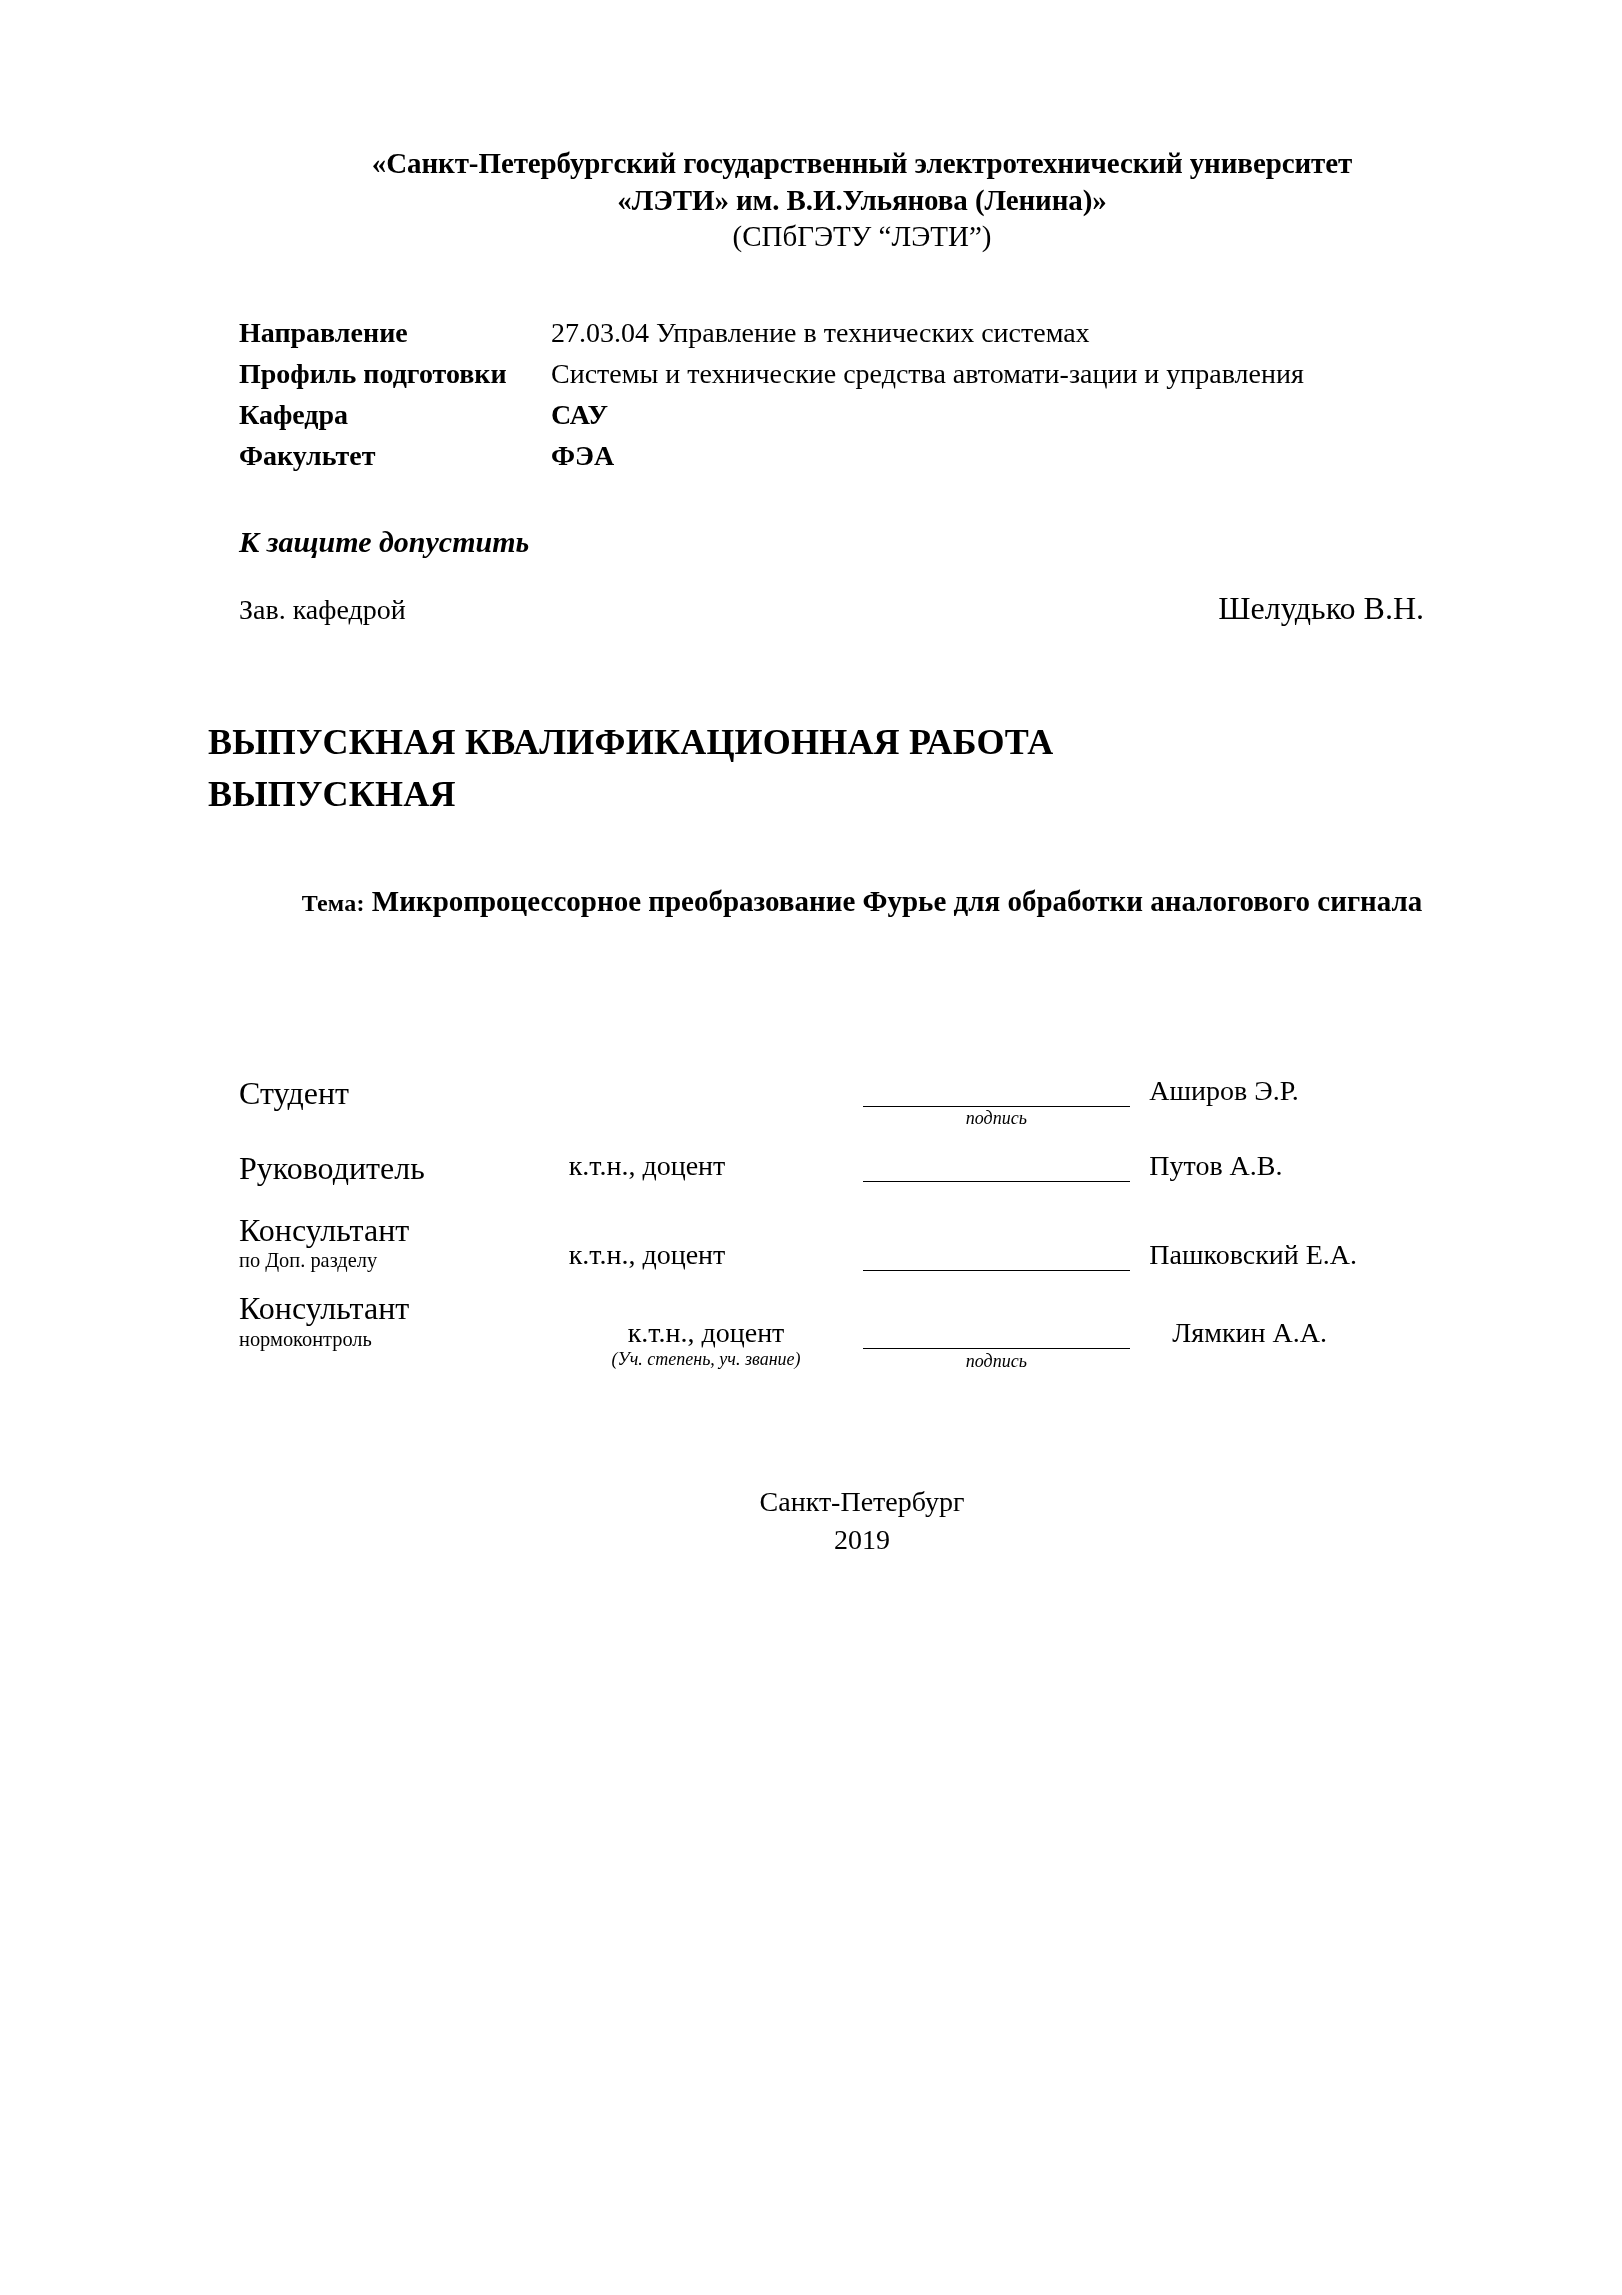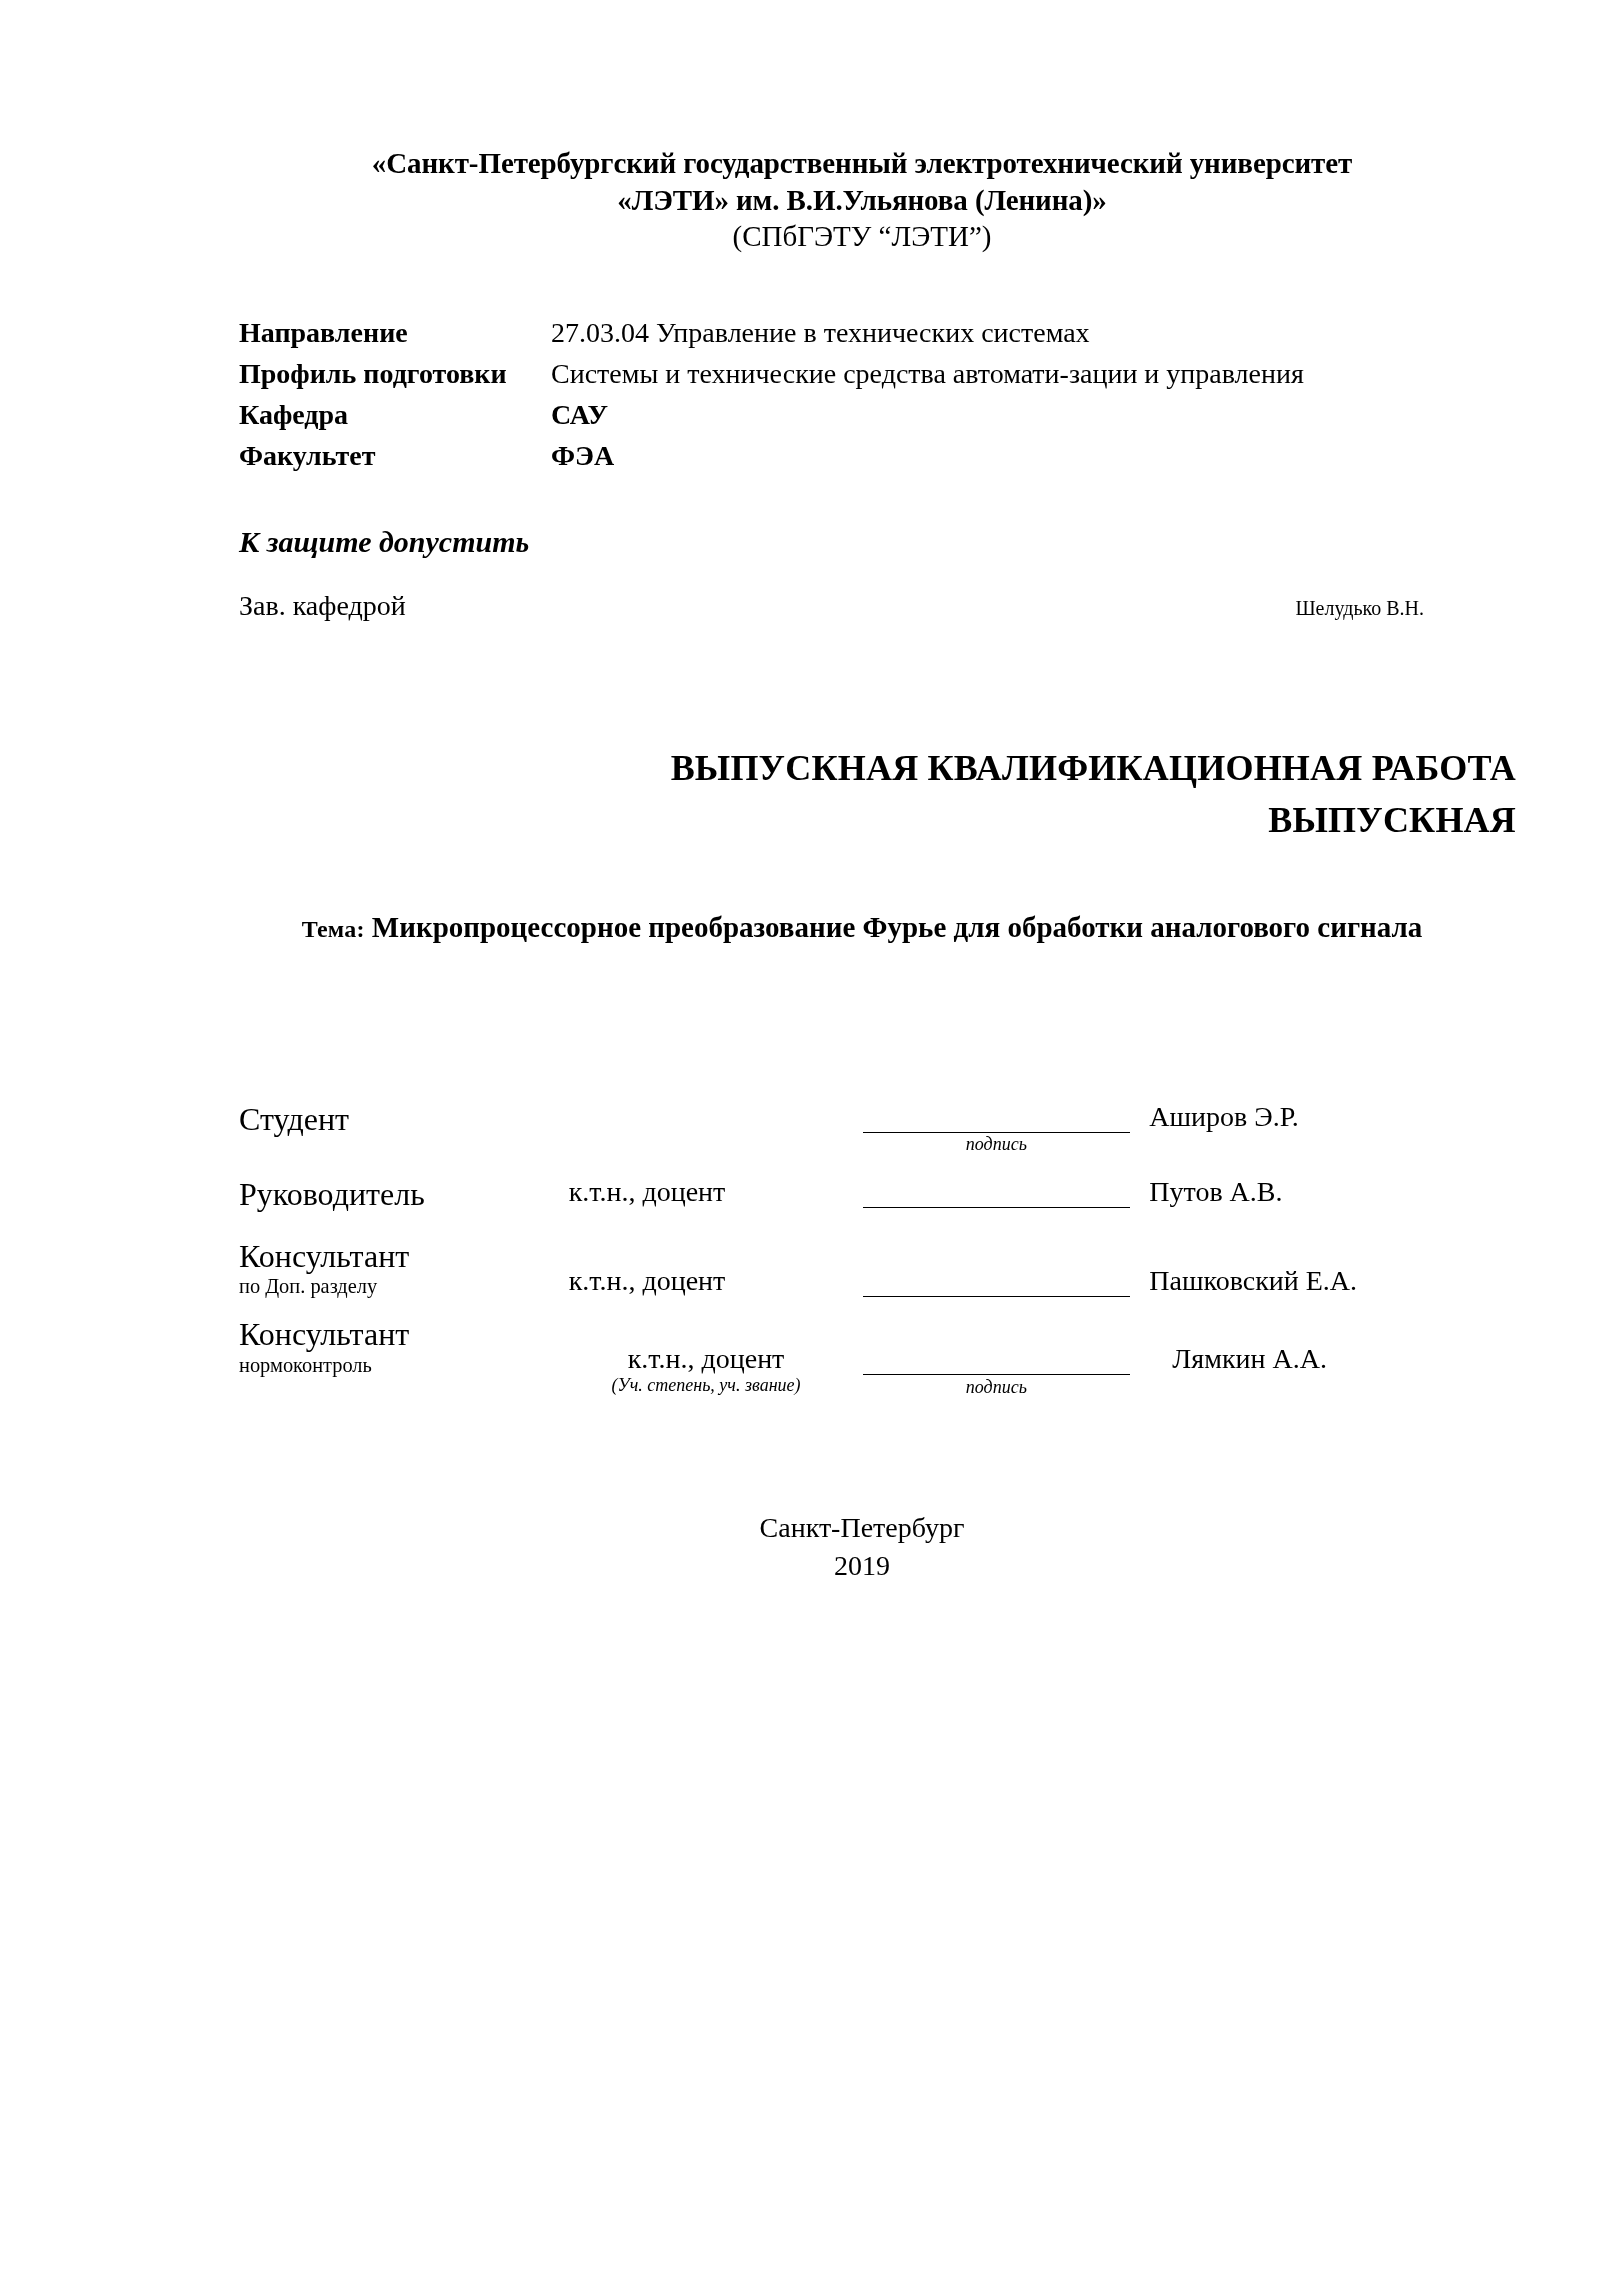--- a/index.html
+++ b/index.html
@@ -78,27 +78,27 @@
     margin-top: 31px;
     display: flex;
     justify-content: space-between;
     align-items: baseline;
     width: 1185px;
   }
   .admit-left {
     font-size: 28px;
   }
   .admit-right {
-    font-size: 20px;
+    font-size: 32px;
   }
 
   
   .main-title {
-    margin-top: 120px;
-    text-align: right;
+    margin-top: 89px;
+    text-align: left;
     margin-left: -31px;
     font-weight: bold;
     font-size: 36px;
     line-height: 1.45;
     letter-spacing: 0.2px;
   }
   .main-title .l2 {
     display: block;
   }
 

